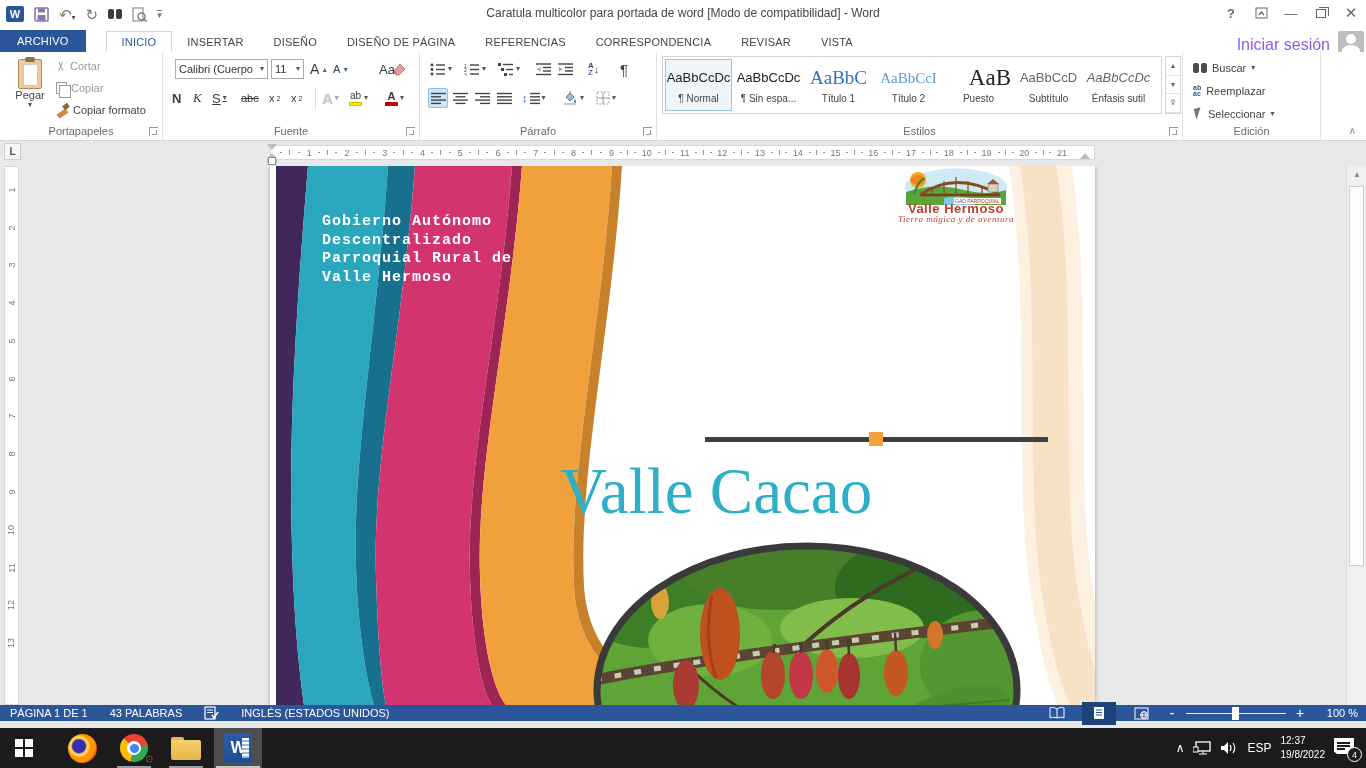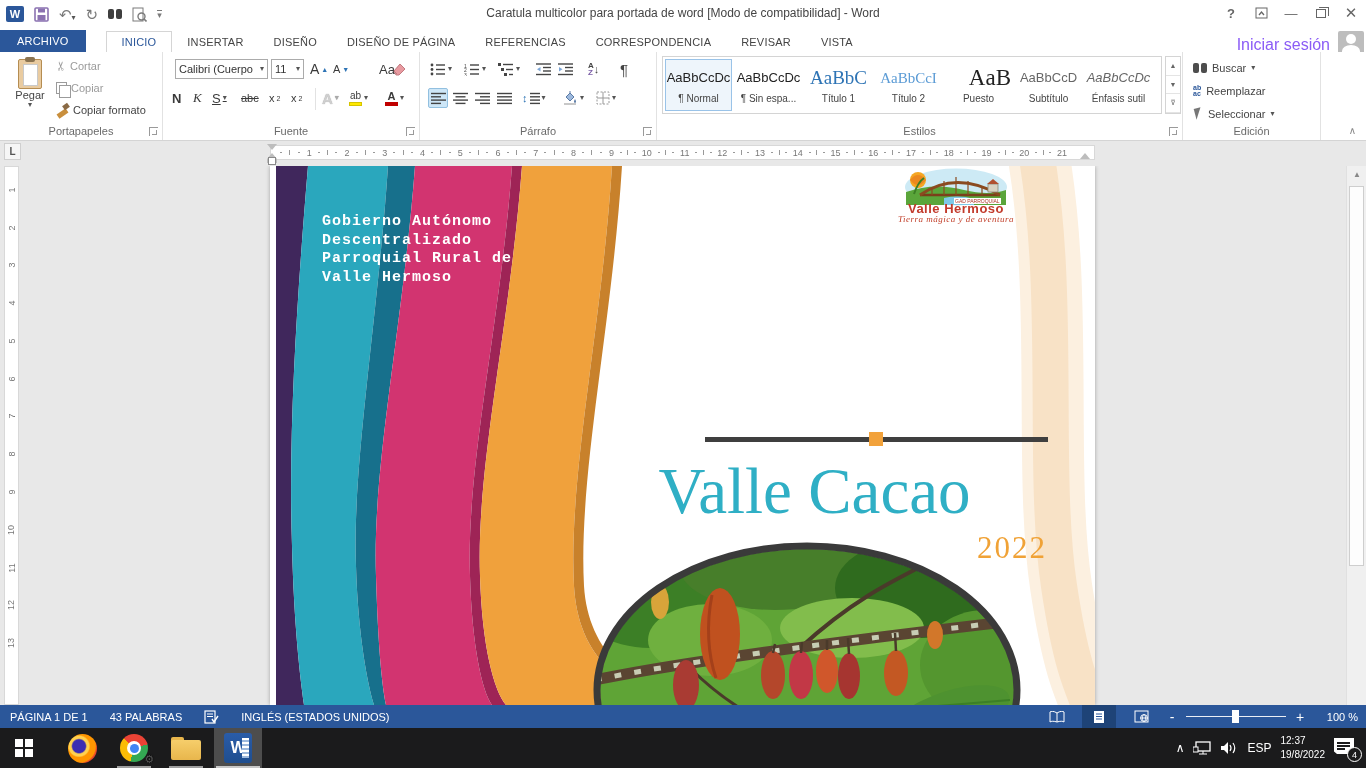--- a/index.html
+++ b/index.html
@@ -119,37 +119,37 @@
   .vcell .num{font-size:9px;color:#777;transform:rotate(-90deg);display:block;}
   .page{position:absolute;left:270px;top:0;width:825px;height:539px;background:#fff;box-shadow:0 0 4px rgba(0,0,0,.3);overflow:hidden;}
   .stripes{position:absolute;left:0;top:0;z-index:1;}
   .peach{position:absolute;right:0;top:0;z-index:0;}
   .govtext{position:absolute;left:52px;top:47px;z-index:3;color:#fff;font-family:"Liberation Mono","DejaVu Sans Mono",monospace;
     font-weight:bold;font-size:15px;line-height:18.5px;letter-spacing:1px;white-space:nowrap;}
   .bigtitle{position:absolute;left:290px;top:56px;width:490px;z-index:3;text-align:right;
     font-family:"Liberation Serif","DejaVu Serif",serif;font-size:57px;line-height:64px;color:#e8932c;white-space:nowrap;}
   .divline{position:absolute;left:435px;top:271px;width:343px;height:5px;background:#3f3f3f;z-index:3;}
   .divsq{position:absolute;left:599px;top:266px;width:14px;height:14px;background:#f2a23b;z-index:4;}
-  .subtitle{position:absolute;left:301px;top:288px;width:487px;z-index:3;text-align:center;
+  .subtitle{position:absolute;left:290px;top:288px;width:487px;z-index:3;text-align:left;
     font-family:"Liberation Serif","DejaVu Serif",serif;font-size:65px;line-height:74px;color:#2fafc5;white-space:nowrap;}
   .year{position:absolute;left:290px;top:364px;width:487px;z-index:3;text-align:right;
     font-family:"Liberation Serif","DejaVu Serif",serif;font-size:31px;color:#f0a236;letter-spacing:2px;}
   .logo{position:absolute;left:622px;top:2px;width:128px;height:58px;z-index:3;text-align:center;}
   .logoname{position:absolute;left:0;top:33px;width:100%;font-size:13px;font-weight:bold;color:#c23a2b;letter-spacing:.5px;}
   .logogad{position:absolute;left:62px;top:30px;font-size:5px;color:#b03226;background:#fff;padding:0 1px;white-space:nowrap;}
   .logotag{position:absolute;left:0;top:46px;width:100%;font-size:9px;font-style:italic;color:#c2402b;
     font-family:"Liberation Serif",serif;white-space:nowrap;letter-spacing:.5px;}
   .cacao{position:absolute;left:320px;top:374px;z-index:2;}
   
   .scroll{position:absolute;right:0;top:0;width:20px;height:539px;background:#f0f0f0;border-left:1px solid #e0e0e0;}
   .sup{position:absolute;top:0;left:0;width:20px;height:17px;background:#f0f0f0;color:#888;font-size:8px;display:flex;align-items:center;justify-content:center;}
   .sthumb{position:absolute;top:20px;left:2px;width:15px;height:380px;background:#fdfdfd;border:1px solid #cecece;}
 
   
-  .statusbar{position:absolute;top:705px;left:0;width:1366px;height:23px;background:#2b579a;color:#fff;font-size:11px;display:flex;align-items:center;}
+  .statusbar{position:absolute;top:705px;left:0;width:1366px;height:16px;background:#2b579a;color:#fff;font-size:11px;display:flex;align-items:center;}
   .sleft{display:flex;align-items:center;gap:22px;padding-left:10px;}
   .sright{position:absolute;right:8px;display:flex;align-items:center;gap:8px;height:100%;}
   .viewbtn{width:34px;height:23px;display:flex;align-items:center;justify-content:center;}
   .viewbtn.active{background:#1e4377;}
   .zoomtrack{position:relative;width:100px;height:23px;display:flex;align-items:center;}
   .zoomtrack .line{width:100%;height:1px;background:#fff;opacity:.9;}
   .zoomthumb{position:absolute;left:46px;top:5px;width:7px;height:13px;background:#fff;}
   .zpm{font-size:14px;width:12px;text-align:center;}
 
   
@@ -733,21 +733,20 @@
         <div>Descentralizado</div>
         <div>Parroquial Rural de</div>
         <div>Valle Hermoso</div>
       </div>
 
 
       <div class="divline"></div>
       <div class="divsq"></div>
 
       <div class="subtitle">Valle Cacao</div>
-      <div class="year">2022</div>
 
       <svg class="cacao" width="434" height="300" viewBox="0 0 434 300">
         <defs>
             <clipPath id="cp">
               <ellipse cx="217" cy="150" rx="207" ry="141"></ellipse>
             </clipPath>
           </defs>
         <g clip-path="url(#cp)">
           <rect width="434" height="300" fill="#5fa436"></rect>
           <ellipse cx="60" cy="60" rx="75" ry="48" fill="#3c7f26"></ellipse>

